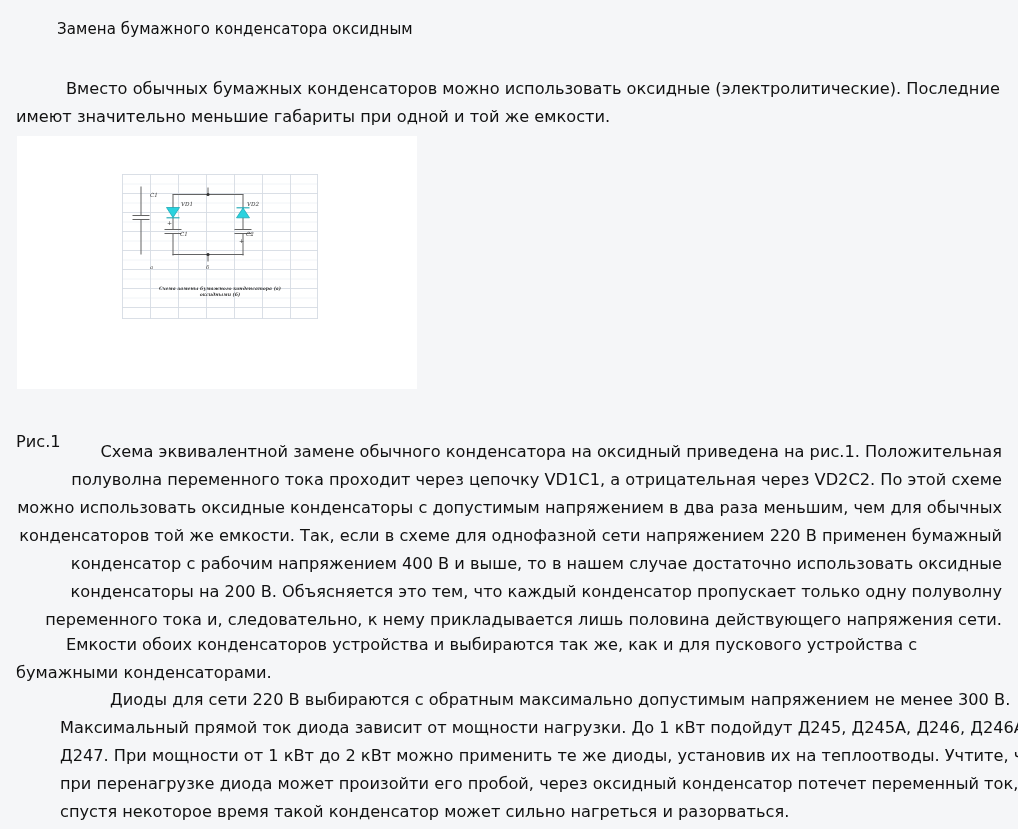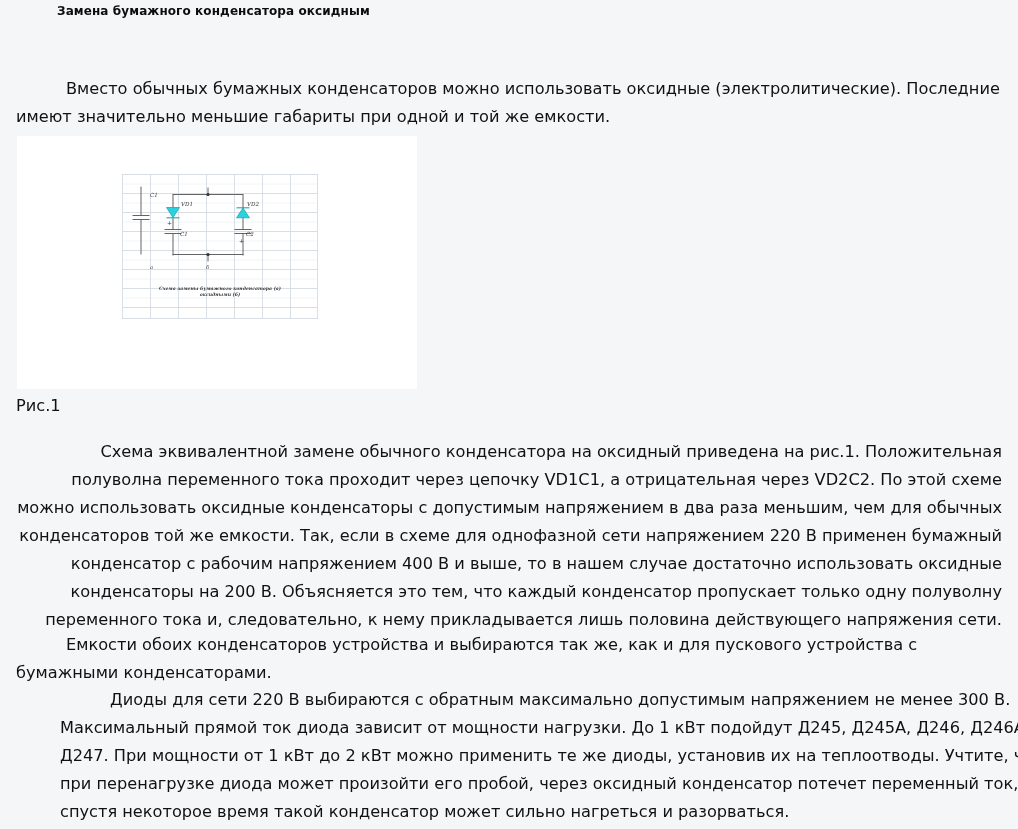--- a/index.html
+++ b/index.html
@@ -18,41 +18,41 @@
   .page {
     position: relative;
     width: 1018px;
     height: 829px;
     box-sizing: border-box;
   }
 
   .article-title {
     position: absolute;
     left: 57px;
-    top: 4px;
-    font-size: 12px;
-    font-weight: bold;
+    top: 20px;
+    font-size: 15px;
+    font-weight: normal;
     letter-spacing: 0.1px;
     color: #0d0d0d;
     white-space: nowrap;
   }
 
   .para {
     position: absolute;
     left: 16px;
     width: 986px;
     font-size: 16.2px;
     line-height: 28px;
     color: #111111;
     text-indent: 50px;
   }
   .para.no-indent { text-indent: 0; }
 
   .p-intro   { top: 75px; }
-  .fig-label { top: 392px; text-indent: 0; }
+  .fig-label { top: 428px; text-indent: 0; }
   .p-2       { top: 438px; text-align: right; }
   .p-3       { top: 631px; }
   .p-4       { top: 686px; margin-left: 44px; }
 
   
   .figure {
     position: absolute;
     left: 17px;
     top: 136px;
     width: 400px;

